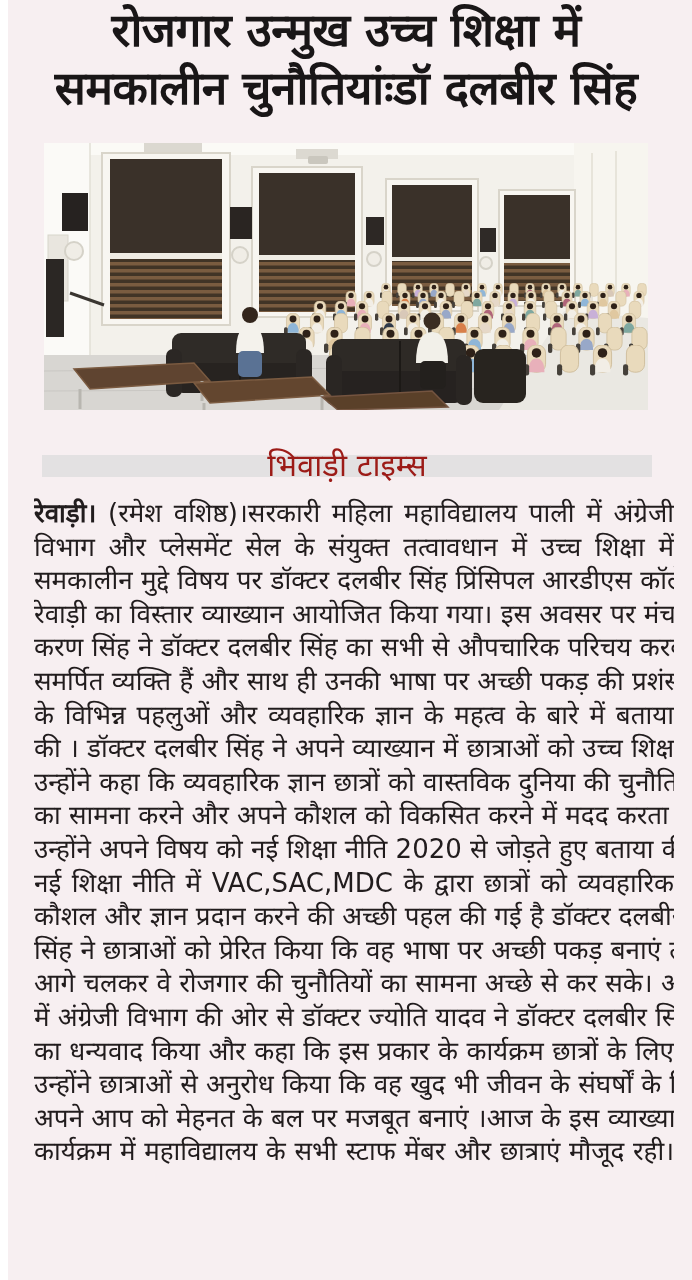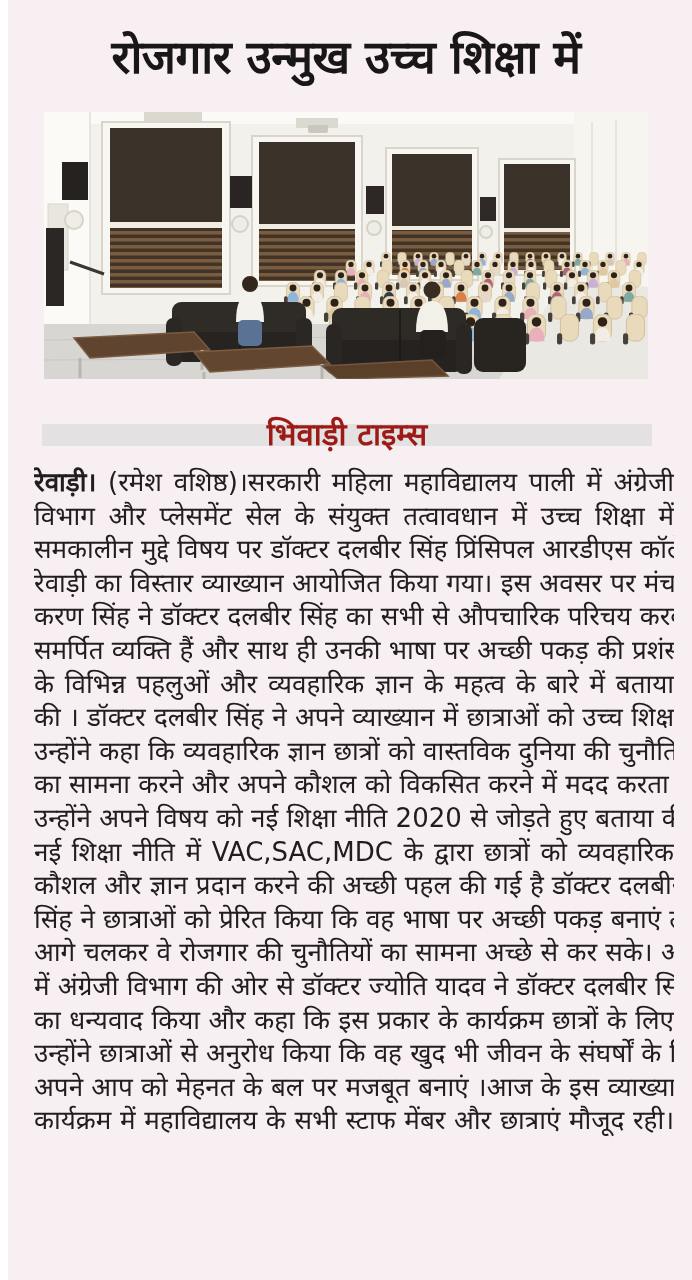--- a/index.html
+++ b/index.html
@@ -9,58 +9,59 @@
     background:#ffffff;
   }
   .page{
     position:relative;width:692px;height:1280px;
     background:#f7eff1;overflow:hidden;
   }
   .left-white-strip{
     position:absolute;left:0;top:0;width:8px;height:1280px;background:#ffffff;
   }
   .headline{
-    padding-top:28px;text-align:center;
+    padding-top:1px;text-align:center;
     color:#191617;font-weight:bold;
     font-size:46px;line-height:58px;letter-spacing:-0.5px;
   }
   .photo-wrap{
     width:604px;height:267px;margin:26px auto 0 auto;
     background:#efece6;overflow:hidden;
   }
   .photo-wrap svg{display:block;width:604px;height:267px;}
   .byline-wrap{
     position:relative;margin:34px 40px 0 42px;height:46px;
   }
   .byline-band{
     position:absolute;left:0;right:0;top:11px;height:22px;background:#e3e1e2;
   }
   .byline-text{
     position:relative;text-align:center;
-    color:#9c1b17;font-weight:bold;font-size:31px;line-height:42px;
+    color:#9c1b17;font-weight:normal;font-size:31px;line-height:42px;
   }
   .article{
     margin:7px 18px 0 34px;
     color:#211c1d;font-size:26px;
   }
   .article-line{
     height:33.6px;line-height:33.6px;white-space:nowrap;
     text-align:justify;text-align-last:justify;
     overflow:hidden;
   }
   .article-line b{font-weight:bold;font-family:Liberation Serif, serif;}
 </style>
 </head>
 <body>
 
 <div class="page">
   <div class="left-white-strip"></div>
 
   <div class="headline">
     <div>रोजगार उन्मुख उच्च शिक्षा में</div>
+    <div>समकालीन चुनौतियांःडॉ दलबीर सिंह</div>
   </div>
 
   <div class="photo-wrap">
     <svg viewBox="0 0 604 267" xmlns="http://www.w3.org/2000/svg">
       <defs>
         <pattern id="slats" width="8" height="7" patternUnits="userSpaceOnUse">
           <rect width="8" height="7" fill="#7a5c40"></rect>
           <rect y="3.5" width="8" height="3.5" fill="#413426"></rect>
         </pattern>
         <symbol id="chair" viewBox="0 0 22 30">

